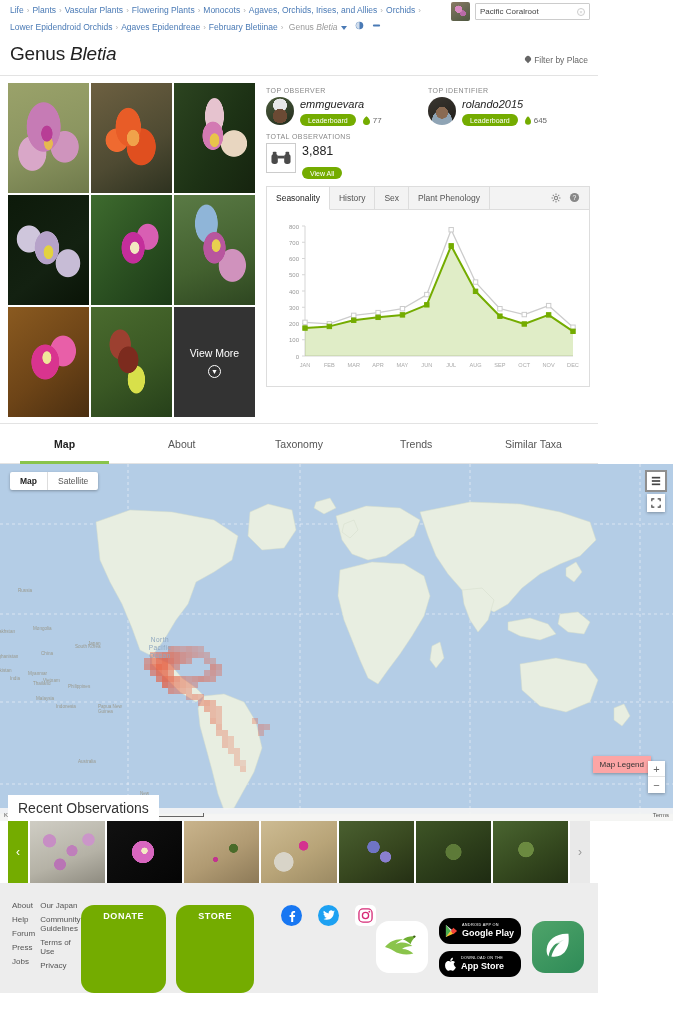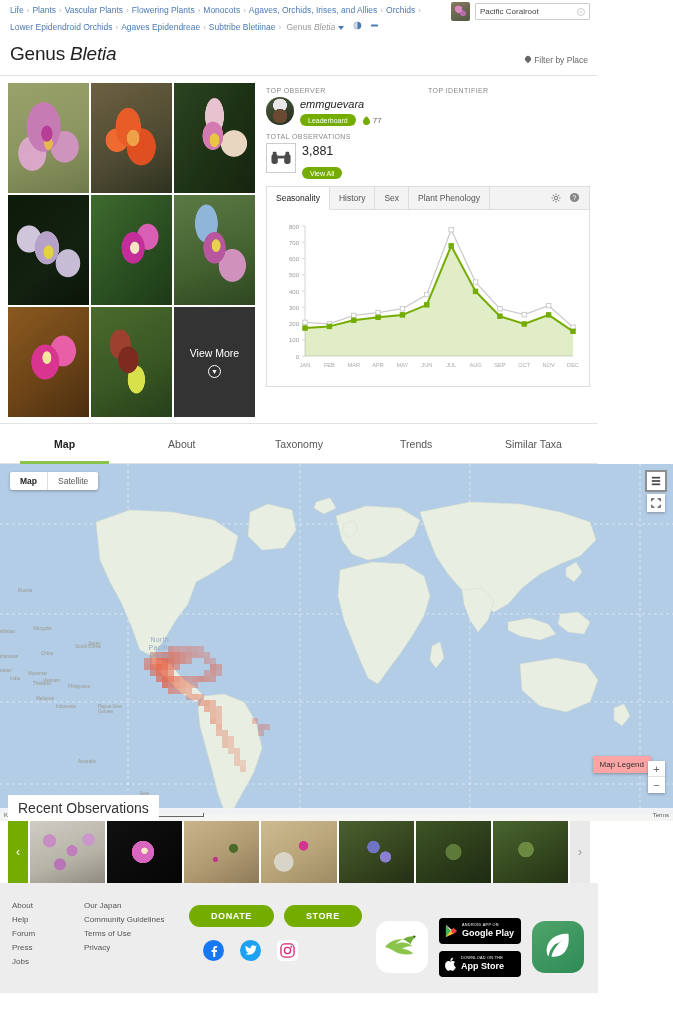--- a/index.html
+++ b/index.html
@@ -269,58 +269,58 @@
       linear-gradient(150deg,#3e5526 0%, #2c3d1a 55%, #1e2b12 100%); }
   .ci7 { background:
       radial-gradient(circle at 44% 46%, #6b8a40 0 14%, transparent 15%),
       linear-gradient(150deg,#4a6530 0%, #35491f 55%, #243214 100%); }
 
   
   .footer { background: #ededed; height: 110px; padding: 18px 12px 0 12px; display: flex; }
   .fcol { display: flex; flex-direction: column; gap: 5px; font-size: 8px; color: #555; }
   .fcol1 { width: 72px; }
   .fcol2 { width: 105px; }
-  .fbtns { display: flex; flex-direction: column; gap: 13px; padding-top: 4px; }
+  .fbtns { display: flex; flex-direction: row; gap: 13px; padding-top: 4px; }
   .fbtn-row { display: flex; gap: 10px; }
   .fbtn {
     background: #74ac00; color: #fff; font-size: 9px; font-weight: bold;
     border-radius: 13px; padding: 6px 22px; letter-spacing: .6px;
   }
   .social-row { display: flex; gap: 16px; padding-left: 14px; }
   .soc { width: 21px; height: 21px; border-radius: 50%; display: flex; align-items: center; justify-content: center; }
   .soc-fb { background: #1877f2; }
   .soc-tw { background: #1da1f2; }
   .soc-ig { background: #fff; border-radius: 5px; }
   .apps { display: flex; align-items: center; gap: 11px; margin-left: auto; padding-right: 2px; }
   .seek-logo {
     width: 52px; height: 52px; background: #fff; border-radius: 13px;
     display: flex; align-items: center; justify-content: center;
   }
   .store-col { display: flex; flex-direction: column; gap: 7px; }
   .store-badge {
-    width: 82px; height: 26px; background: #000; border-radius: 4px; color: #fff;
+    width: 82px; height: 26px; background: #000; border-radius: 11px; color: #fff;
     display: flex; align-items: center; gap: 4px; padding: 0 6px;
   }
   .sb-sub { font-size: 3.8px; letter-spacing: .3px; text-transform: uppercase; line-height: 5px; }
   .sb-main { font-size: 9px; font-weight: bold; line-height: 10px; }
   .inat-logo {
     width: 52px; height: 52px; border-radius: 13px;
     background: linear-gradient(145deg,#4fa46a 0%, #2e8b57 100%);
     display: flex; align-items: center; justify-content: center;
   }
 </style>
 </head>
 <body>
 
 <div class="page">
 
   <div class="header">
     <div class="breadcrumb-row" id="bc1"><a href="#">Life</a><span class="bc-sep">›</span><a href="#">Plants</a><span class="bc-sep">›</span><a href="#">Vascular Plants</a><span class="bc-sep">›</span><a href="#">Flowering Plants</a><span class="bc-sep">›</span><a href="#">Monocots</a><span class="bc-sep">›</span><a href="#">Agaves, Orchids, Irises, and Allies</a><span class="bc-sep">›</span><a href="#">Orchids</a><span class="bc-sep">›</span></div>
     <div class="breadcrumb-row" style="margin-top:4px;">
-      <span id="bc2"><a href="#">Lower Epidendroid Orchids</a><span class="bc-sep">›</span><a href="#">Agaves Epidendreae</a><span class="bc-sep">›</span><a href="#">Subtribe Bletiinae</a><span class="bc-sep">›</span></span>
+      <span id="bc2"><a href="#">Lower Epidendroid Orchids</a><span class="bc-sep">›</span><a href="#">Agaves Epidendreae</a><span class="bc-sep">›</span><a href="#">February Bletiinae</a><span class="bc-sep">›</span></span>
       <span class="bc-current"><span>Genus </span><i>Bletia</i></span><span class="caret-down"></span>
       <span class="bc-icon">
         <svg width="9" height="9" viewBox="0 0 10 10">
             <circle cx="5" cy="5" r="4.2" fill="#4a7ab5"></circle>
             <path d="M5 1.2a3.8 3.8 0 000 7.6z" fill="#fff" opacity=".75"></path>
           </svg>
       </span>
       <span class="bc-icon">
         <svg width="9" height="9" viewBox="0 0 10 10">
             <rect x="1" y="4" width="8" height="2" rx="1" fill="#4a7ab5"></rect>
@@ -379,20 +379,35 @@
                     </svg>
                   <span>77</span>
                 </span>
               </div>
             </div>
           </div>
         </div>
 
         <div>
           <div class="stat-lbl">TOP IDENTIFIER</div>
+          <div class="stat-body">
+            <div class="avatar av2"></div>
+            <div class="stat-txt">
+              <div class="stat-name">rolando2015</div>
+              <div class="stat-row2">
+                <span class="pill">Leaderboard</span>
+                <span class="count">
+                  <svg width="6" height="9" viewBox="0 0 7 10">
+                      <path d="M3.5 0C1.3 2 0 4 0 6.5A3.5 3.5 0 003.5 10 3.5 3.5 0 007 6.5C7 4 5.7 2 3.5 0z" fill="#74ac00"></path>
+                    </svg>
+                  <span>645</span>
+                </span>
+              </div>
+            </div>
+          </div>
         </div>
 
 
         <div>
           <div class="stat-lbl">TOTAL OBSERVATIONS</div>
           <div class="stat-body">
             <div class="binoc-box">
               <svg width="20" height="14" viewBox="0 0 22 15">
                 <rect x="0.5" y="3" width="7" height="11" rx="3" fill="#4a4a4a"></rect>
                 <rect x="14.5" y="3" width="7" height="11" rx="3" fill="#4a4a4a"></rect>

